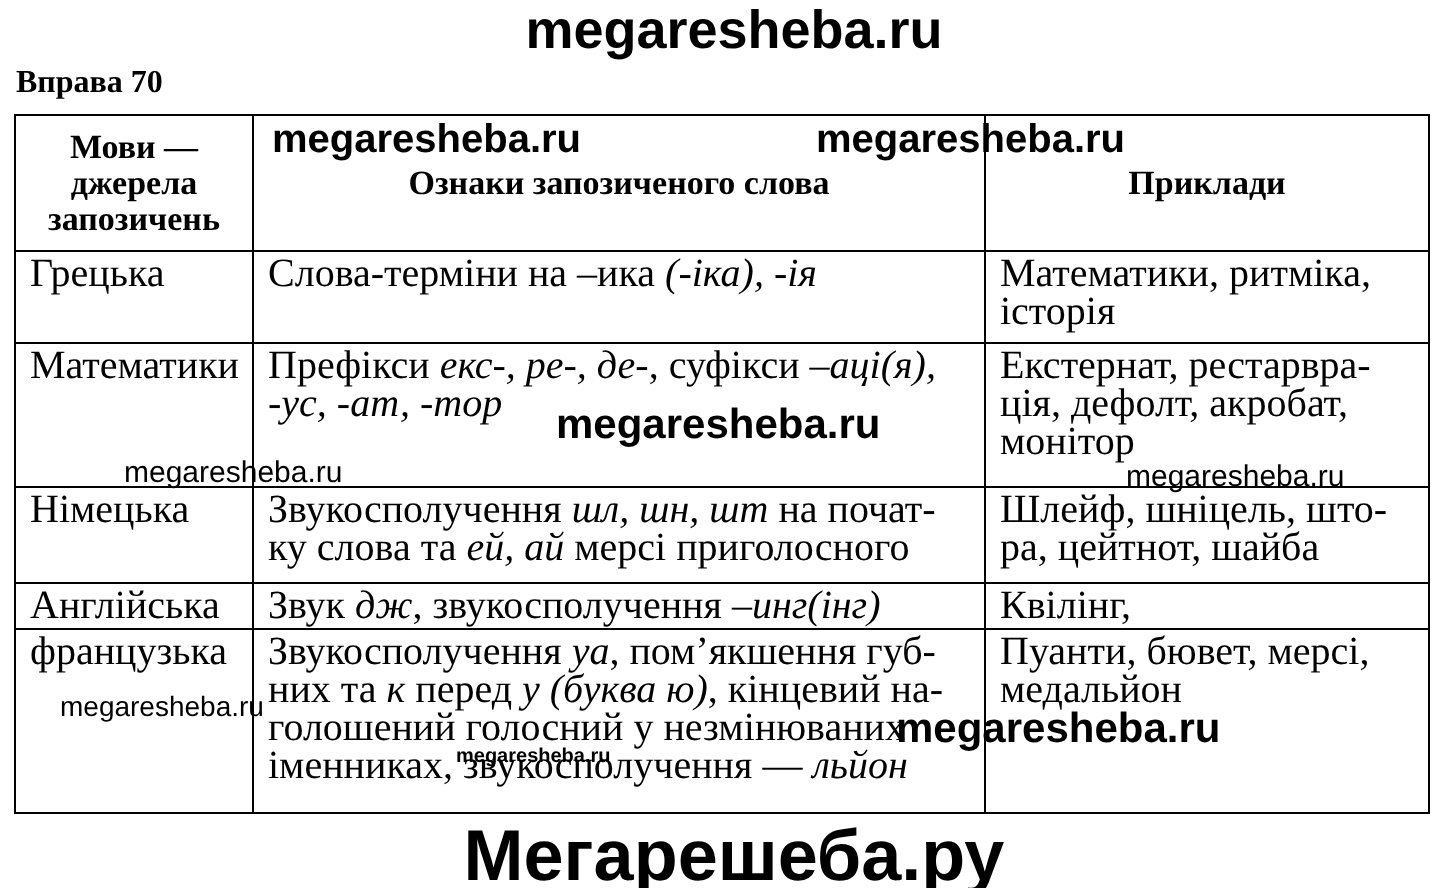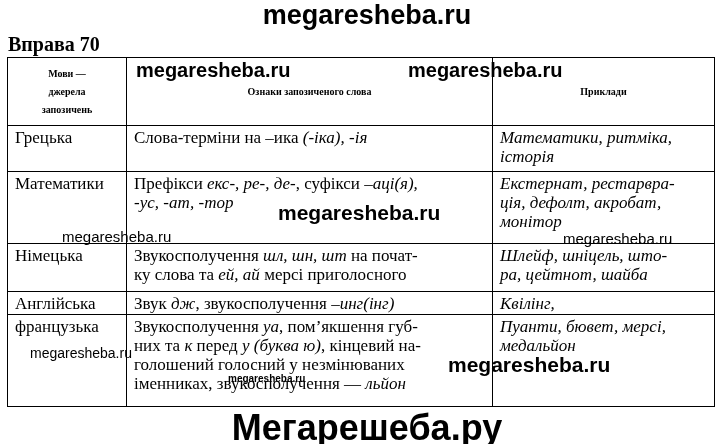--- a/index.html
+++ b/index.html
@@ -1,33 +1,33 @@
 <!DOCTYPE html>
 <html><head>
 <meta charset="utf-8">
 <style>
   html,body{margin:0;padding:0;background:#fff;}
   .page{position:relative;width:720px;height:444px;background:#ffffff;color:#000;
         font-family:"Liberation Serif",serif;overflow:hidden;padding-left:14px;}
 
   .top-wm{position:absolute;top:0px;left:0;width:100%;text-align:center;
           font-family:"Liberation Sans",sans-serif;font-weight:bold;font-size:27px;}
-  .exercise{position:absolute;top:33px;left:8px;font-weight:bold;font-size:20px;}
+  .exercise{position:absolute;top:33px;left:8px;font-weight:bold;font-size:16px;}
 
   table.tbl{position:absolute;top:57px;left:7px;width:707px;border-collapse:collapse;
             table-layout:fixed;}
   .tbl td,.tbl th{border:1px solid #000;vertical-align:top;padding:2px 5px 1px 7px;
-            font-size:17px;line-height:19px;white-space:pre-line;overflow:hidden;
+            font-size:20px;line-height:19px;white-space:pre-line;overflow:hidden;
             font-weight:normal;text-align:left;}
-  .tbl th{text-align:center;vertical-align:middle;font-weight:bold;font-size:10px;
+  .tbl th{text-align:center;vertical-align:middle;font-weight:bold;font-size:17px;
           line-height:18px;padding:2px 4px;}
   tr.h-head{height:68px;}
   tr.r-0{height:46px;} tr.r-1{height:72px;} tr.r-2{height:48px;}
   tr.r-3{height:22px;} tr.r-4{height:92px;}
-  .c-ex{font-style:italic;}
+  .c-ex{}
   .it{font-style:italic;}
 
   .wm{position:absolute;font-family:"Liberation Sans",sans-serif;white-space:nowrap;color:#000;}
   .wm-h1{left:136px;top:59px;font-size:20px;font-weight:bold;}
   .wm-h2{left:408px;top:59px;font-size:20px;font-weight:bold;}
   .wm-r2c{left:278px;top:201px;font-size:21px;font-weight:bold;}
   .wm-r2l{left:62px;top:228px;font-size:15px;}
   .wm-r2r{left:563px;top:230px;font-size:15px;}
   .wm-r5l{left:30px;top:345px;font-size:14px;}
   .wm-r5t{left:228px;top:373px;font-size:10px;font-weight:bold;}

